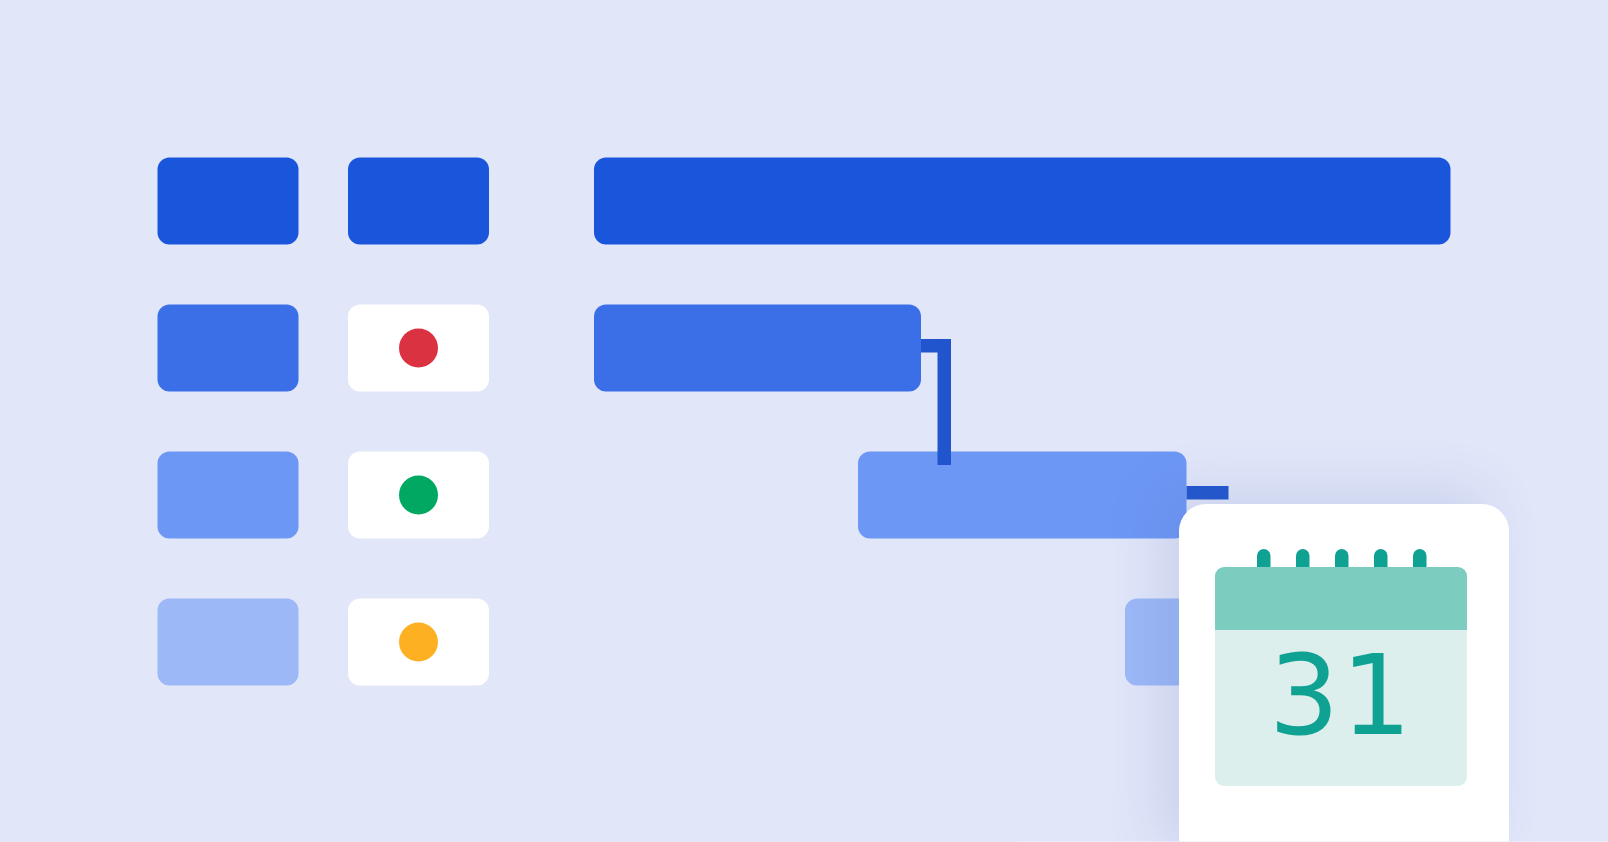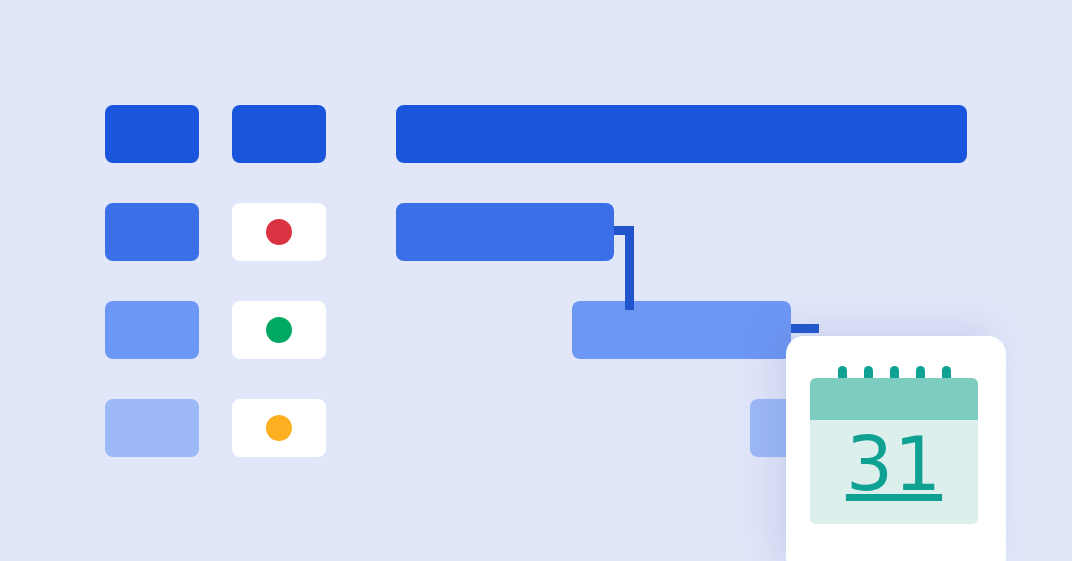--- a/index.html
+++ b/index.html
@@ -147,21 +147,20 @@
     height: 88px;
     display: flex;
     align-items: center;
     justify-content: center;
     color: #0fa293;
     font-family: "DejaVu Sans", sans-serif;
     font-size: 74px;
     font-weight: 400;
     letter-spacing: 1px;
     line-height: 1;
-    text-decoration: underline;
   }
 </style>
 </head>
 <body>
 
 <div id="canvas" style="background: rgb(225, 230, 249);">
 
   <div id="legend-panel">
 
     <div class="legend-row" data-row="0">

